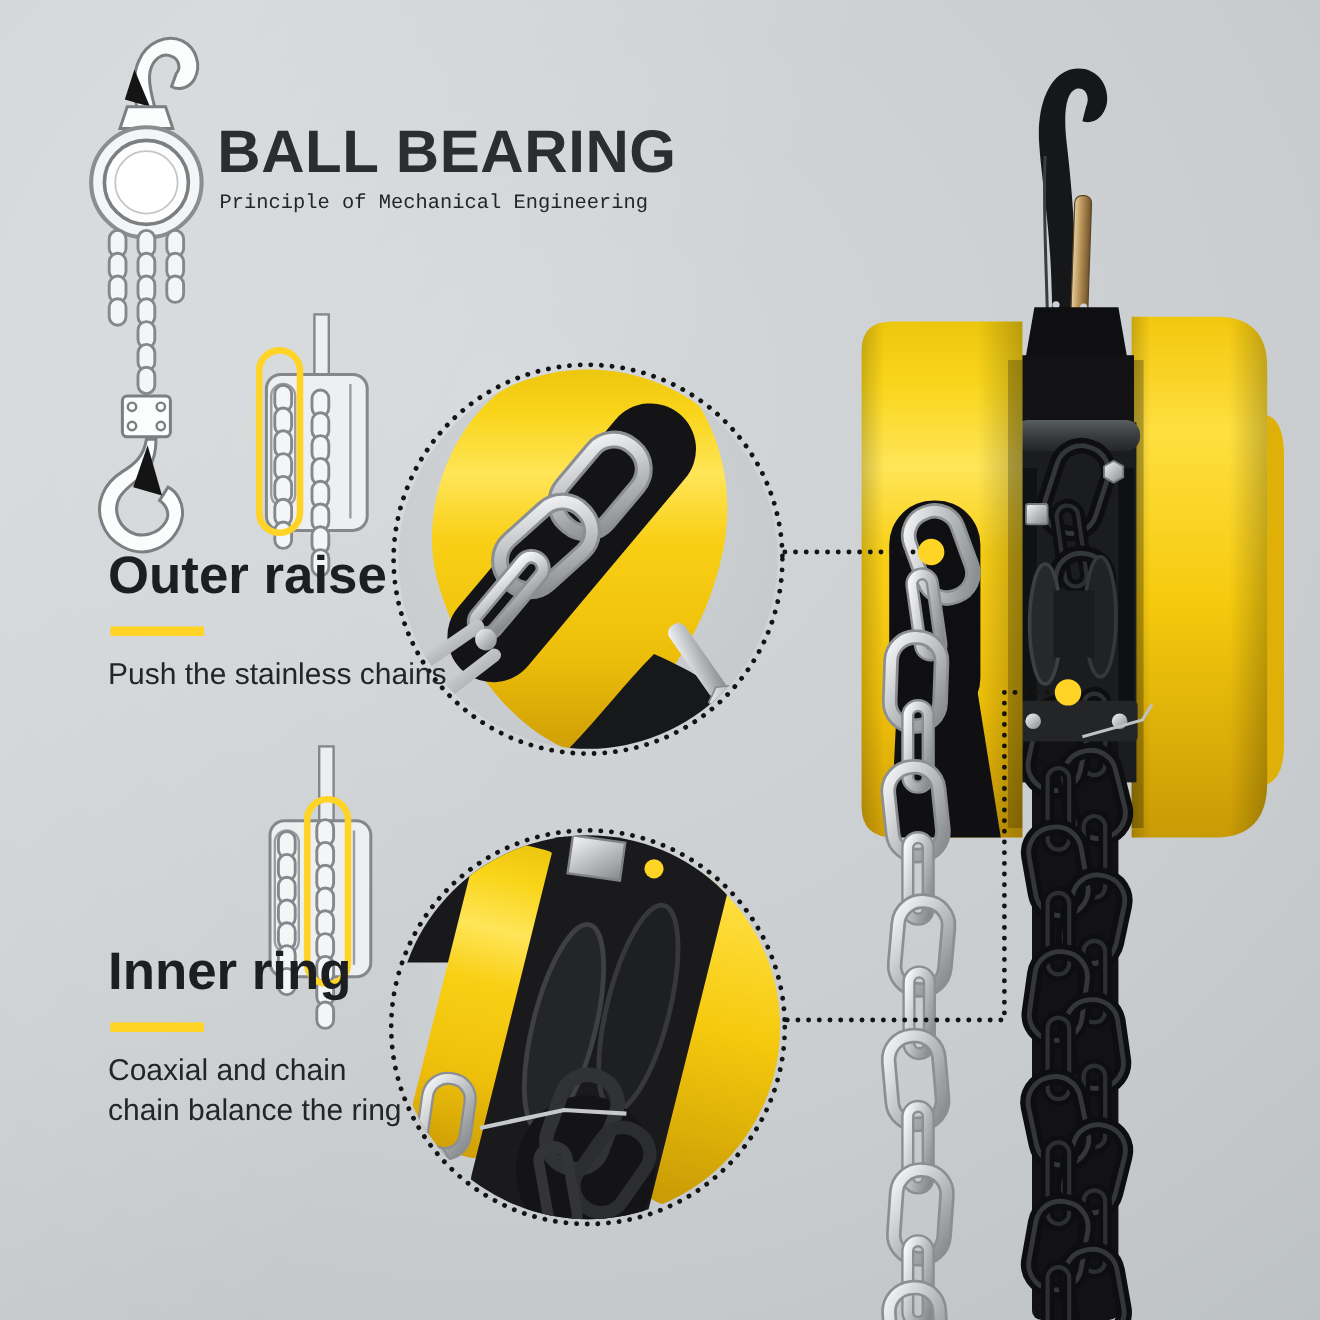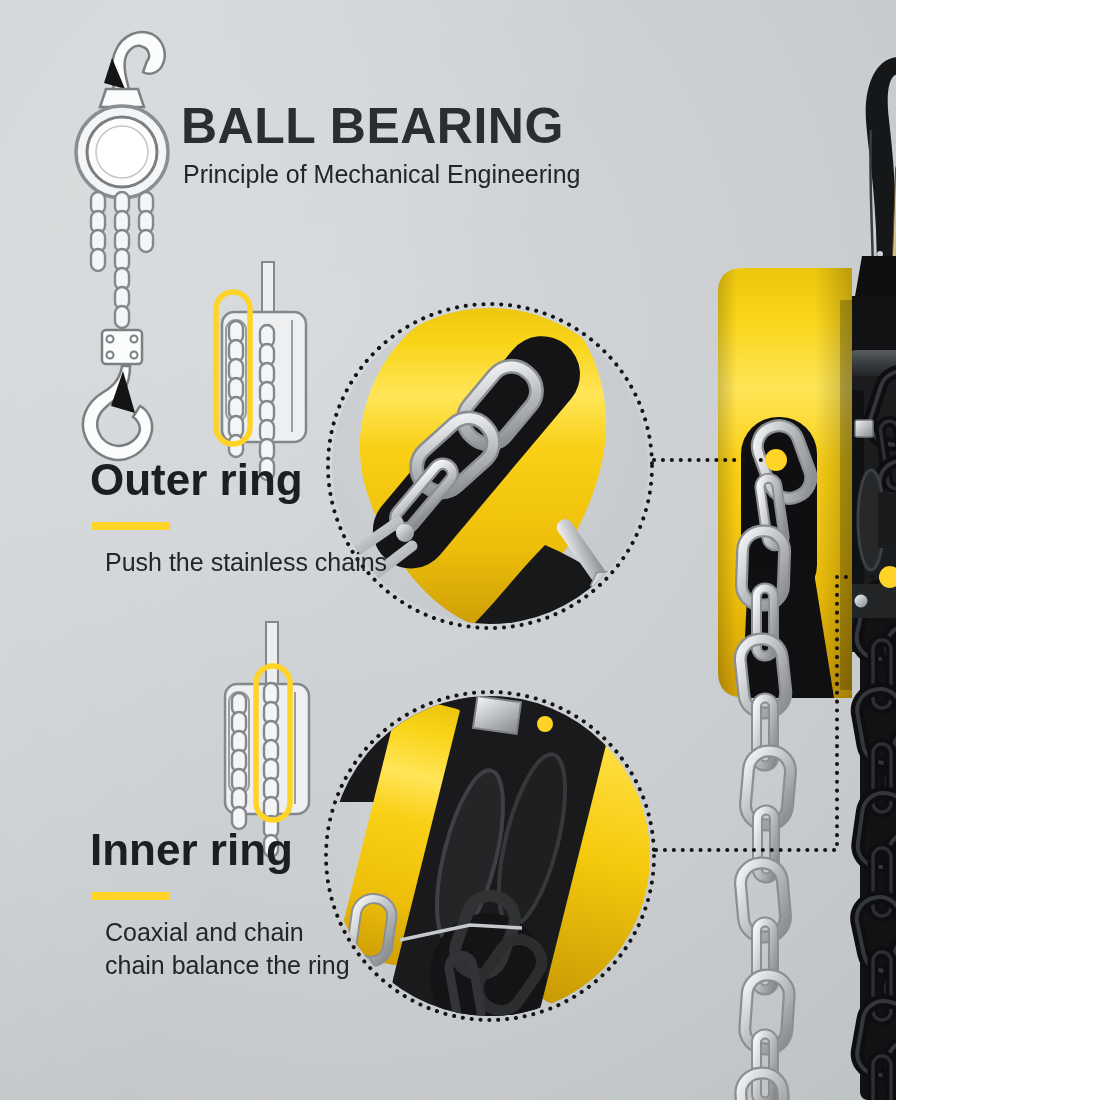--- a/index.html
+++ b/index.html
@@ -1,38 +1,39 @@
 <!DOCTYPE html>
 <html style="--accent-yellow: #ffd426; --hoist-yellow: #f7cd0f; --hoist-yellow-deep: #d19f06; --metal-black: #17181a; --silver: #c9cccf; --brass: #b28b50; --title-text: #2c2d2f; --body-text: #232528; --line-art-gray: #7b7f82; --leader-line: #141414; --bg-light: #d5d8da; --bg-mid: #c9cdd0; --bg-dark: #b3b8bb;"><head>
 <meta charset="utf-8">
 <style>
   html,body{margin:0;padding:0;}
   .canvas{
-    position:relative;width:896px;height:1100px;overflow:hidden;
+    position:relative;width:1100px;height:1100px;overflow:hidden;
     font-family:"Liberation Sans", sans-serif;
     background:
       linear-gradient(115deg, rgba(255,255,255,.20) 12%, rgba(255,255,255,0) 46%),
       radial-gradient(130% 120% at 38% 30%, var(--bg-light,#d5d8da) 0%, var(--bg-mid,#c9cdd0) 48%, var(--bg-dark,#b3b8bb) 100%);
   }
   .art{position:absolute;left:0;top:0;width:1100px;height:1100px;}
   .title-block{position:absolute;left:181px;top:100px;}
   .title-block h1{
     margin:0;font-size:50px;font-weight:700;letter-spacing:.5px;
     color:var(--title-text,#2c2d2f);line-height:1.05;
   }
   .title-block p{
-    margin:7px 0 0 2px;font-size:25px;font-weight:400;
+    margin:7px 0 0 2px;font-size:17px;font-weight:400;
     color:var(--body-text,#232528);
+    font-family:Liberation Mono, monospace;
   }
   .note{position:absolute;left:90px;width:360px;}
   .note-outer{top:458px;}
-  .note-inner{top:828px;}
+  .note-inner{top:788px;}
   .note h2{margin:0;font-size:44px;font-weight:700;color:#1d1e20;line-height:1.0;}
   .accent-bar{width:78px;height:8px;margin:20px 0 16px 2px;background:var(--accent-yellow,#ffd426);}
-  .note p{margin:15px;font-size:25px;line-height:1.3;color:var(--body-text,#232528);}
+  .note p{margin:0;font-size:25px;line-height:1.3;color:var(--body-text,#232528);}
   .accent-stroke{stroke:var(--accent-yellow,#ffd426);}
   .accent-fill{fill:var(--accent-yellow,#ffd426);}
   .dotline{stroke:var(--leader-line,#141414);stroke-width:4;stroke-linecap:round;stroke-dasharray:.1 8.8;fill:none;}
 </style>
 </head>
 <body>
 
 <div class="canvas">
 
 <svg class="art" viewBox="0 0 1100 1100" aria-hidden="true">
@@ -357,21 +358,21 @@
     <circle cx="890" cy="577" r="11" class="accent-fill"></circle>
   </g>
 </svg>
 
 <div class="title-block">
   <h1>BALL BEARING</h1>
   <p>Principle of Mechanical Engineering</p>
 </div>
 
 <div class="note note-outer">
-  <h2>Outer ring</h2>
+  <h2>Outer raise</h2>
   <div class="accent-bar"></div>
   <p><span>Push the stainless chains</span><br>
   </p>
 </div>
 
 <div class="note note-inner">
   <h2>Inner ring</h2>
   <div class="accent-bar"></div>
   <p><span>Coaxial and chain</span><br>
   <span>chain balance the ring</span></p>

